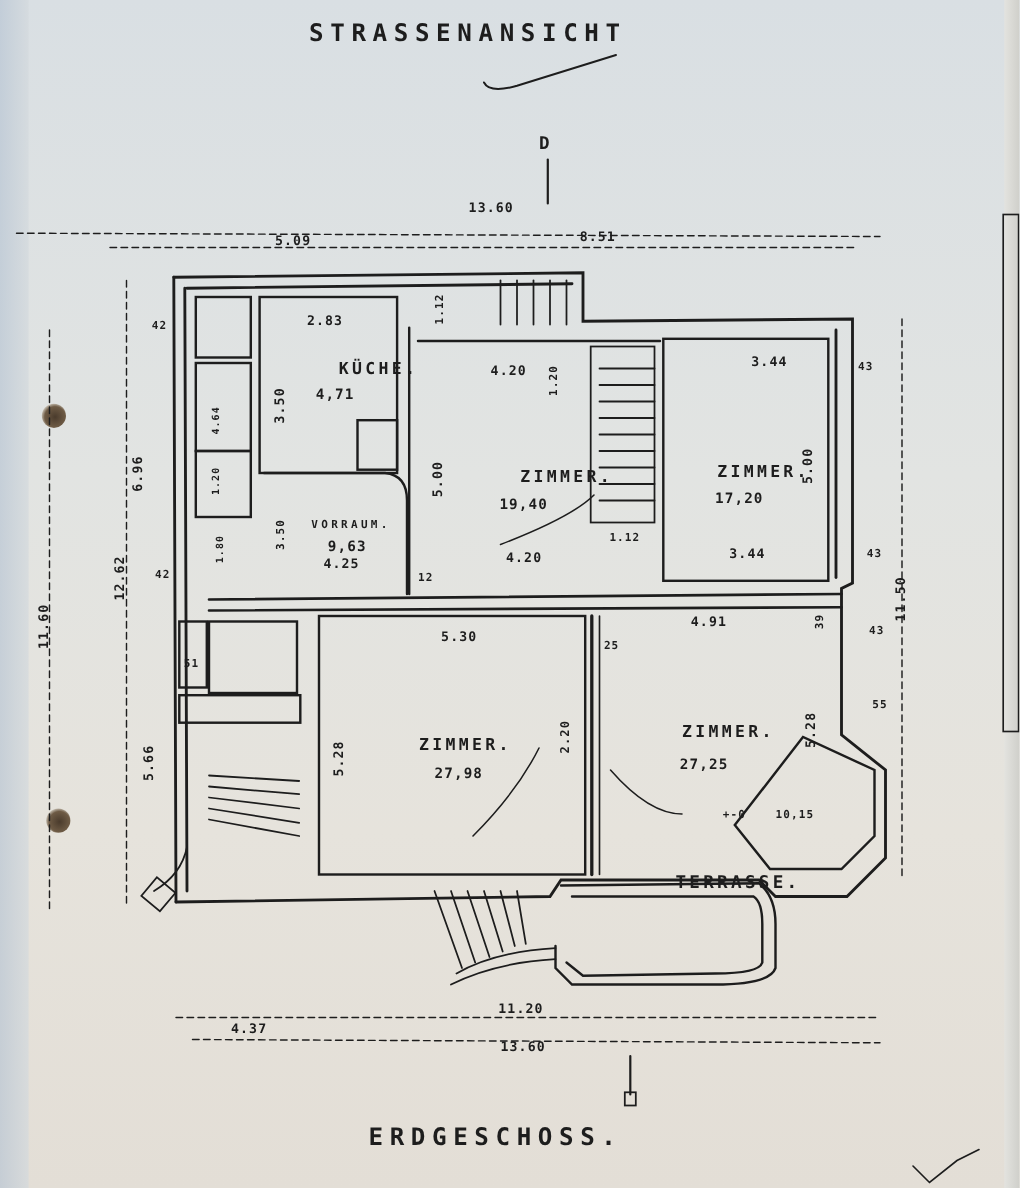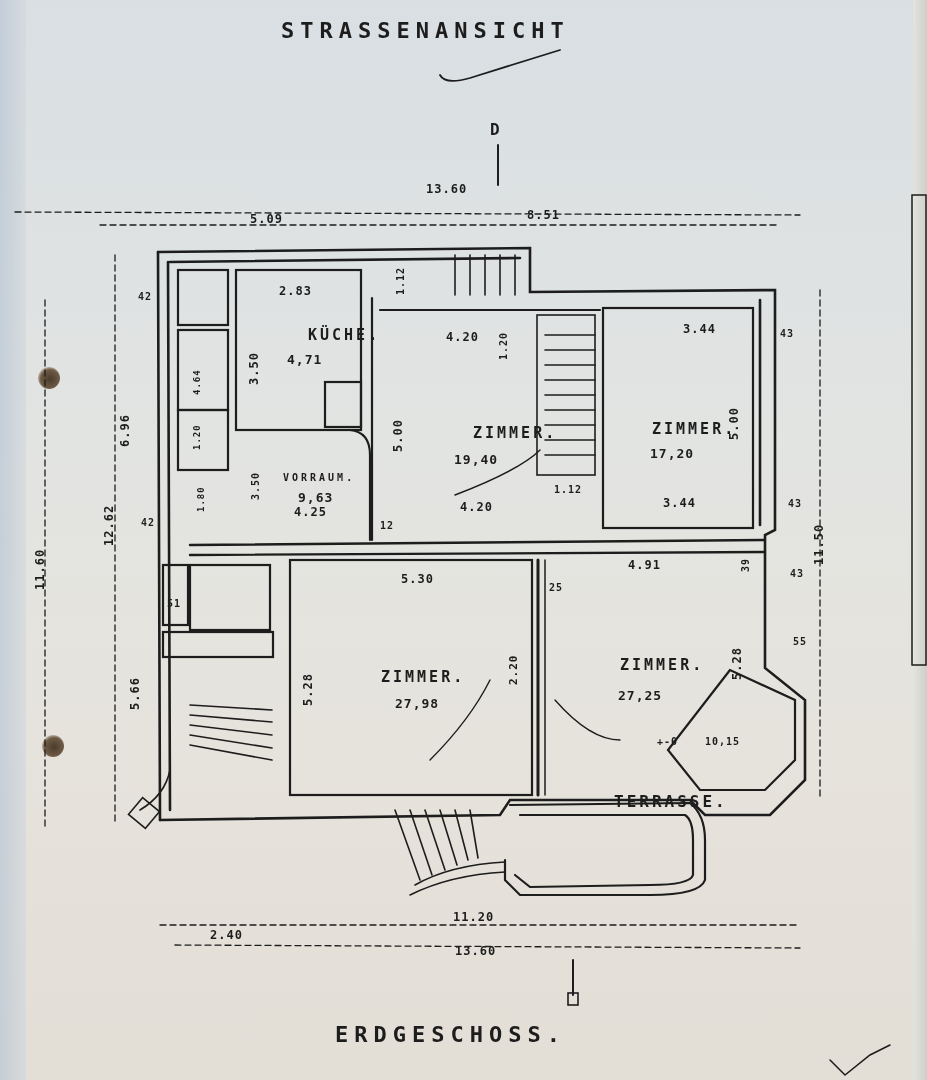--- a/index.html
+++ b/index.html
@@ -166,21 +166,21 @@
 <div class="lbl dim" style="left:446px;top:330px;">4.20</div>
 <div class="lbl dim" style="left:460px;top:500px;">4.20</div>
 <div class="lbl dim" style="left:294px;top:505px;text-align:right;">4.25</div>
 <div class="lbl dim" style="left:554px;top:484px;font-size:10px;">1.12</div>
 <div class="lbl dim" style="left:683px;top:322px;">3.44</div>
 <div class="lbl dim" style="left:663px;top:496px;">3.44</div>
 <div class="lbl dim" style="left:401px;top:572px;">5.30</div>
 <div class="lbl dim" style="left:628px;top:558px;">4.91</div>
 <div class="lbl dim" style="left:453px;top:910px;">11.20</div>
 <div class="lbl dim" style="left:455px;top:944px;">13.60</div>
-<div class="lbl dim" style="left:210px;top:928px;">2.40</div>
+<div class="lbl dim" style="left:210px;top:928px;">4.37</div>
 
 <div class="lbl dim vert" style="left:247px;top:385px;">3.50</div>
 <div class="lbl dim vert" style="left:250px;top:500px;font-size:10px;">3.50</div>
 <div class="lbl dim vert" style="left:391px;top:452px;">5.00</div>
 <div class="lbl dim vert" style="left:395px;top:295px;font-size:10px;">1.12</div>
 <div class="lbl dim vert" style="left:498px;top:360px;font-size:10px;">1.20</div>
 <div class="lbl dim vert" style="left:727px;top:440px;">5.00</div>
 <div class="lbl dim vert" style="left:301px;top:706px;">5.28</div>
 <div class="lbl dim vert" style="left:507px;top:685px;font-size:11px;">2.20</div>
 <div class="lbl dim vert" style="left:730px;top:680px;">5.28</div>

